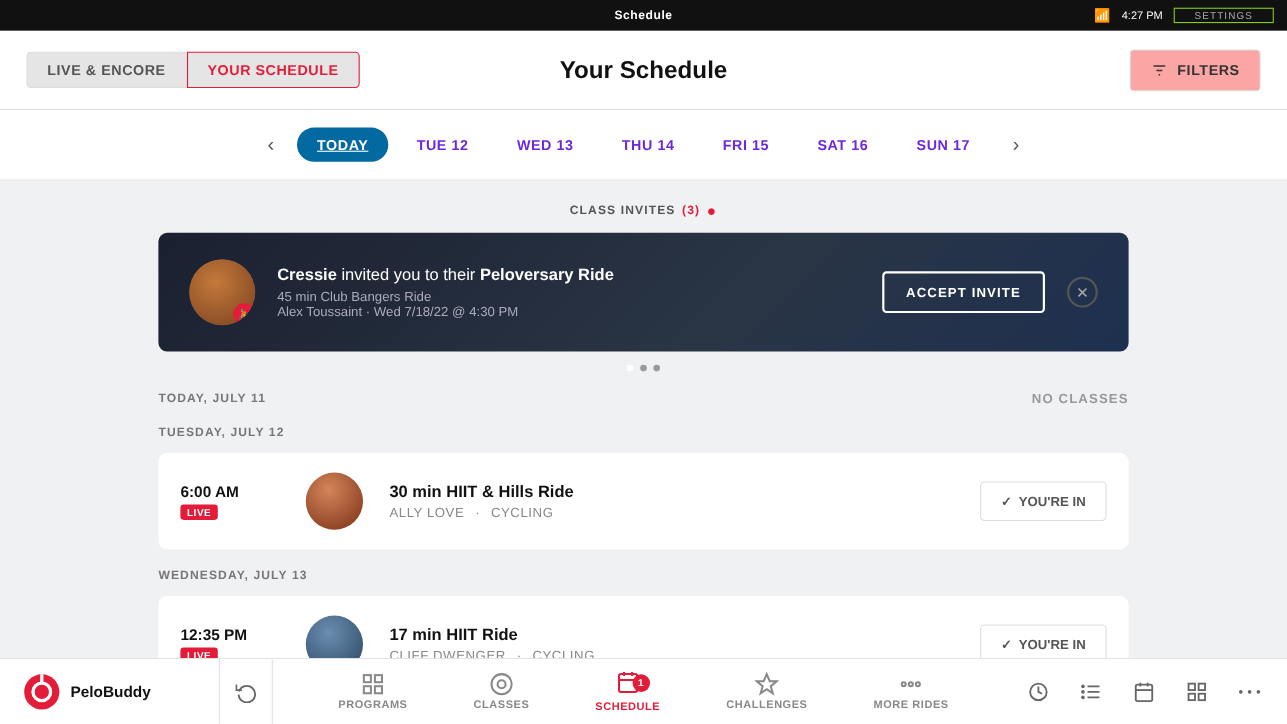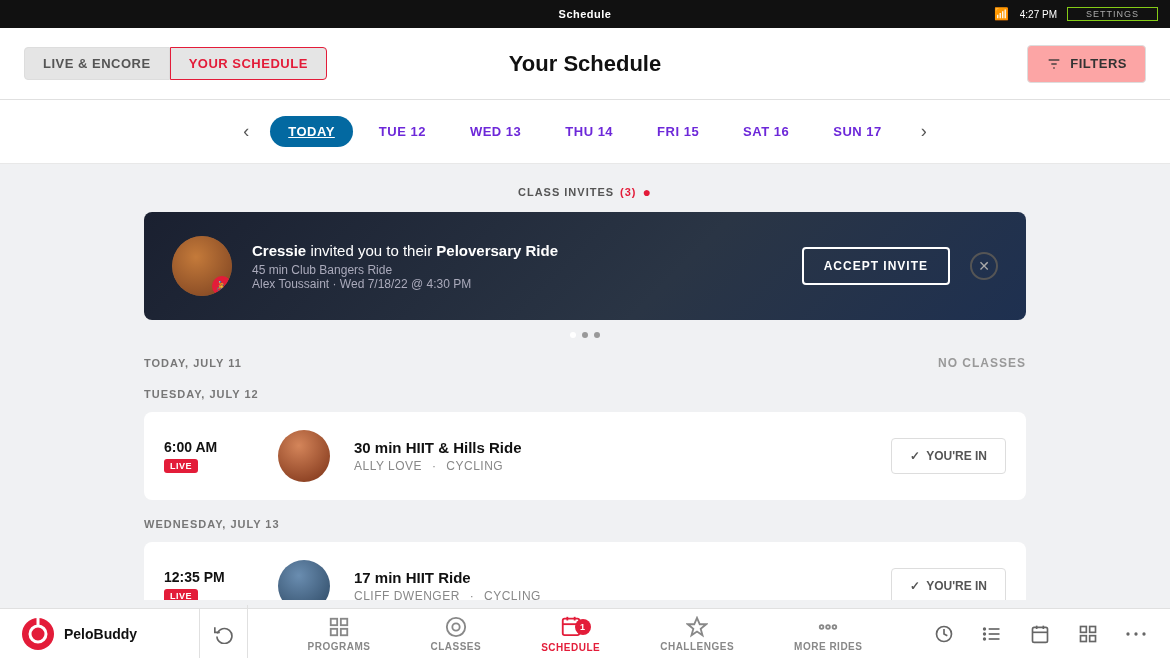--- a/index.html
+++ b/index.html
@@ -135,21 +135,21 @@
     .class-info .class-meta .dot-sep { margin: 0 6px; }
     .you-in-btn {
       padding: 10px 18px; border: 1px solid #ddd; border-radius: 4px; background: #fff;
       font-size: 12px; font-weight: 600; color: #555; cursor: pointer; white-space: nowrap;
       display: flex; align-items: center; gap: 6px;
     }
     .you-in-btn .check { color: #555; }
 
     
     .bottom-nav {
-      background: #fff; border-top: 1px solid #e0e0e0; height: 50px;
+      background: #fff; border-top: 1px solid #e0e0e0; height: 60px;
       display: flex; align-items: center; position: absolute; bottom: 0; left: 0; right: 0;
     }
     .pelobuddy {
       width: 200px; display: flex; align-items: center; gap: 8px;
       padding: 0 20px; border-right: 1px solid #e0e0e0; height: 100%;
     }
     .pelo-logo { width: 36px; height: 36px; }
     .pelobuddy-text { font-size: 14px; font-weight: 700; color: #111; }
     .refresh-btn {
       width: 48px; height: 58px; display: flex; align-items: center; justify-content: center;

